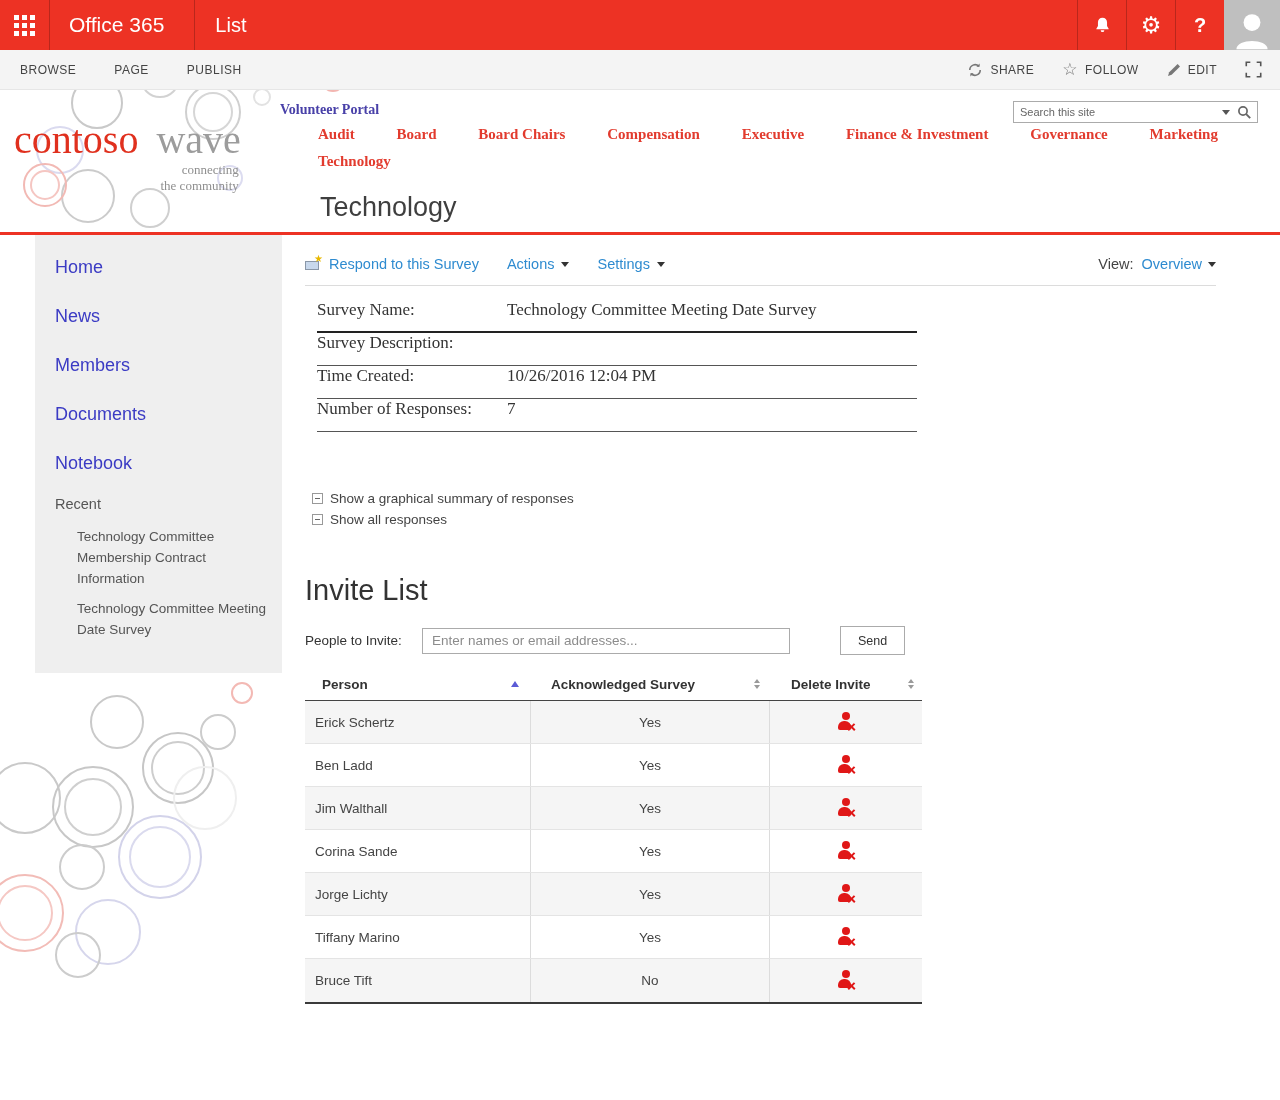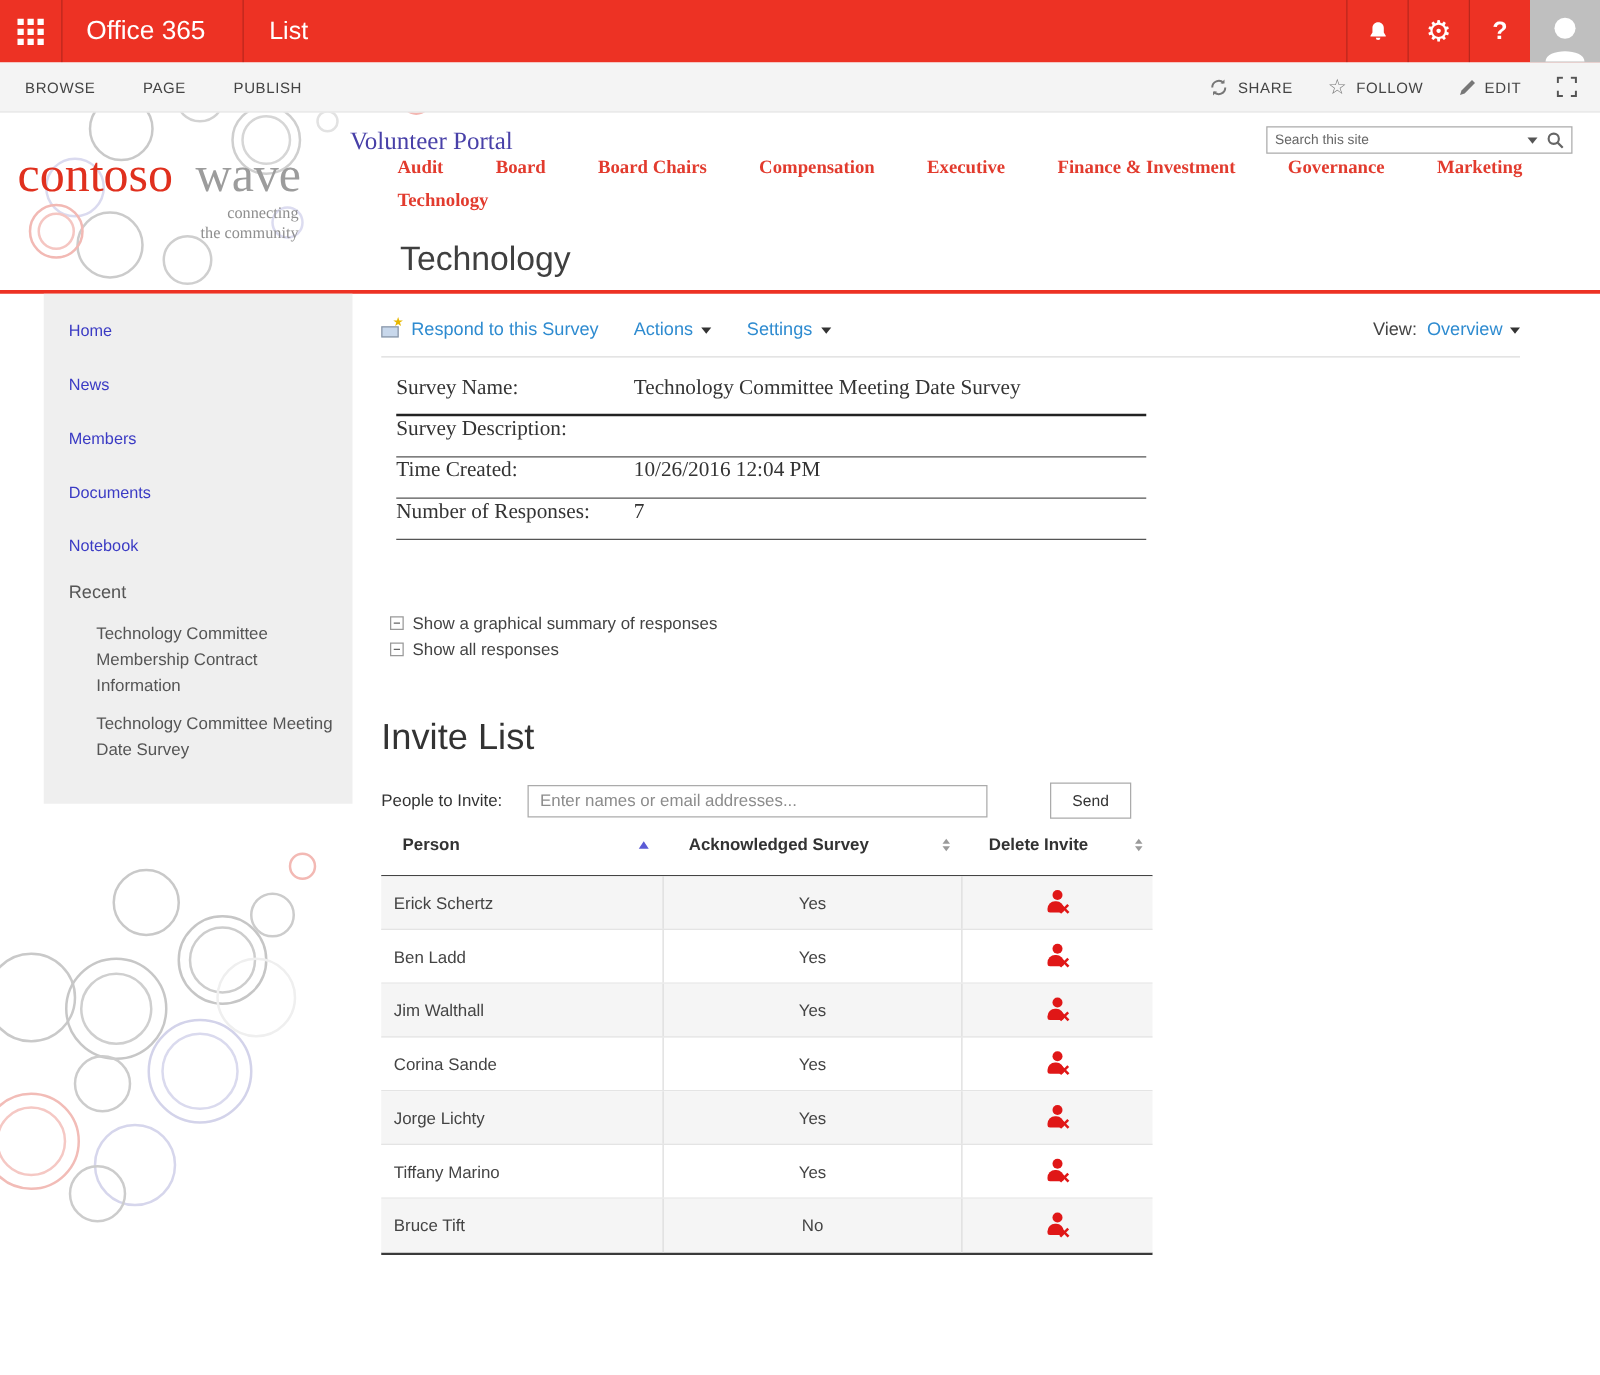--- a/index.html
+++ b/index.html
@@ -31,36 +31,36 @@
   .rb-act { display:flex; align-items:center; gap:7px; font-size:12px; letter-spacing:.5px; color:#444; cursor:pointer; }
   .star-ic { font-size:17px; color:#777; line-height:1; }
 
   
   .header { position:relative; z-index:1; height:142px; }
   .logo { position:absolute; left:14px; top:30px; font-family:"Liberation Serif","DejaVu Serif",serif; cursor:pointer; }
   .logo-line { font-size:40px; line-height:1; }
   .logo-c { color:#E0301E; }
   .logo-w { color:#9C9C9C;margin-left:18px; }
   .logo-tag { color:#8F8F8F; font-size:13px; text-align:right; margin-top:2px; line-height:1.2; padding-right:2px; }
-  .portal { position:absolute; left:280px; top:12px; font-family:"Liberation Serif","DejaVu Serif",serif; font-weight:normal; font-size:20px; color:#4840A8; cursor:pointer; }
+  .portal { position:absolute; left:280px; top:12px; font-family:"Liberation Serif","DejaVu Serif",serif; font-weight:bold; font-size:14px; color:#4840A8; cursor:pointer; }
   .topnav { position:absolute; left:318px; top:36px; width:900px; display:flex; flex-wrap:wrap; justify-content:space-between; font-family:"Liberation Serif","DejaVu Serif",serif; font-weight:bold; font-size:15px; }
   .topnav .nav-item { color:#E23B2E; cursor:pointer; margin-bottom:10px; }
   .topnav .nav-item.row2 { flex-basis:100%; }
   .searchbox { position:absolute; right:22px; top:11px; width:245px; height:22px; border:1px solid #ABABAB; background:#fff; display:flex; align-items:center; padding:0 6px; }
   .searchbox input { flex:1; border:none; outline:none; font-size:11px; color:#666; font-family:inherit; background:transparent; }
   .searchbox input::placeholder { color:#666; }
   .sb-caret { width:0; height:0; border-left:4px solid transparent; border-right:4px solid transparent; border-top:5px solid #555; margin:0 7px 0 4px; cursor:pointer; }
   .page-title { position:absolute; left:320px; top:102px; font-size:27px; color:#3F3F3F; }
 
   .redline { position:relative; z-index:1; height:3px; background:#ED3224; }
 
   
   .content { position:relative; z-index:1; display:flex; align-items:flex-start; }
   .sidebar { margin-left:35px; width:247px; min-height:358px; background:#EFEFEF; padding:16px 10px 24px 20px; flex-shrink:0; }
-  .side-link { display:block; color:#3B3BC4; font-size:13px; margin-bottom:16px; padding:6px 0; cursor:pointer; }
+  .side-link { display:block; color:#3B3BC4; font-size:18px; margin-bottom:16px; padding:6px 0; cursor:pointer; }
   .side-recent { color:#555; font-size:14.5px; margin:4px 0 14px; }
   .side-sub { color:#555; font-size:13.5px; line-height:21px; margin-left:22px; margin-bottom:9px; cursor:pointer; }
 
   .main { margin-left:23px; width:911px; }
   .toolbar { display:flex; align-items:center; padding:21px 0 13px; border-bottom:1px solid #DCDCDC; }
   .tb-link { color:#2E8BD0; font-size:14.5px; display:flex; align-items:center; gap:7px; cursor:pointer; }
   .tb-gap { margin-left:28px; }
   .caret-dk { width:0; height:0; border-left:4px solid transparent; border-right:4px solid transparent; border-top:5px solid #333; display:inline-block; }
   .resp-icon { position:relative; width:17px; height:13px; display:inline-block; }
   .resp-rect { position:absolute; left:0; bottom:1px; width:14px; height:9px; background:#C8D8EC; border:1px solid #8A97A8; }
@@ -80,21 +80,21 @@
   .exp-ic { width:11px; height:11px; border:1px solid #999; background:linear-gradient(#666,#666) center / 5px 1px no-repeat; flex-shrink:0; }
 
   .invite-heading { margin-top:44px; font-size:29px; color:#333; }
   .people-row { margin-top:19px; display:flex; align-items:center; }
   .people-label { font-size:13.5px; color:#333; width:117px; }
   .people-input { width:368px; height:26px; border:1px solid #ABABAB; padding:0 9px; font-size:13.5px; color:#444; font-family:inherit; outline:none; }
   .people-input::placeholder { color:#8C8C8C; }
   .send-btn { margin-left:50px; width:65px; height:29px; background:#fff; border:1px solid #ABABAB; font-size:12.5px; color:#333; font-family:inherit; cursor:pointer; }
 
   .itable { margin-top:13px; width:617px; border-bottom:2px solid #3A3A3A; }
-  .ithead { display:flex; height:33px; align-items:flex-start; border-bottom:1px solid #444; font-weight:bold; font-size:13.5px; color:#333; }
+  .ithead { display:flex; height:33px; align-items:center; border-bottom:1px solid #444; font-weight:bold; font-size:13.5px; color:#333; }
   .th { display:flex; align-items:center; justify-content:space-between; cursor:pointer; }
   .th-person { width:226px; padding:0 12px 0 17px; }
   .th-ack { width:239px; padding:0 10px 0 20px; }
   .th-del { width:152px; padding:0 8px 0 21px; }
   .arr-up { width:0; height:0; border-left:4px solid transparent; border-right:4px solid transparent; border-bottom:6px solid #5B5BD6; }
   .arr-updown { display:flex; flex-direction:column; gap:2px; align-items:center; }
   .arr-updown i { width:0; height:0; border-left:3.5px solid transparent; border-right:3.5px solid transparent; display:block; }
   .arr-updown .u { border-bottom:4.5px solid #9a9a9a; }
   .arr-updown .d { border-top:4.5px solid #9a9a9a; }
   .irow { display:flex; height:43px; align-items:center; font-size:13.5px; color:#444; border-bottom:1px solid #E4E4E4; }

